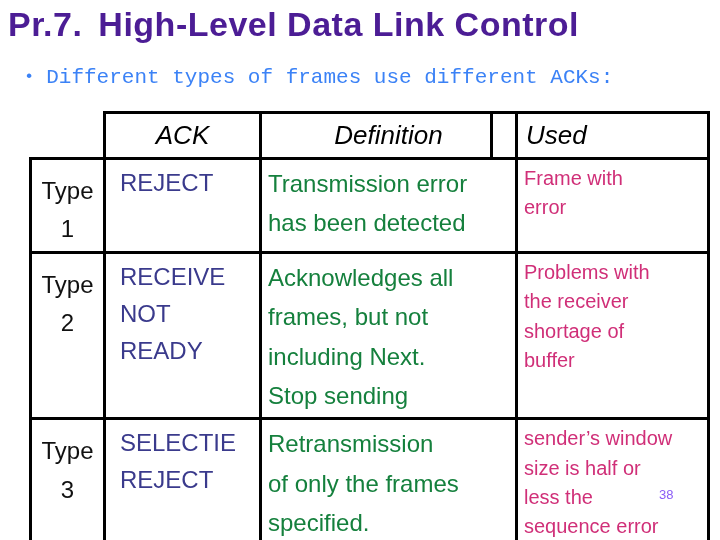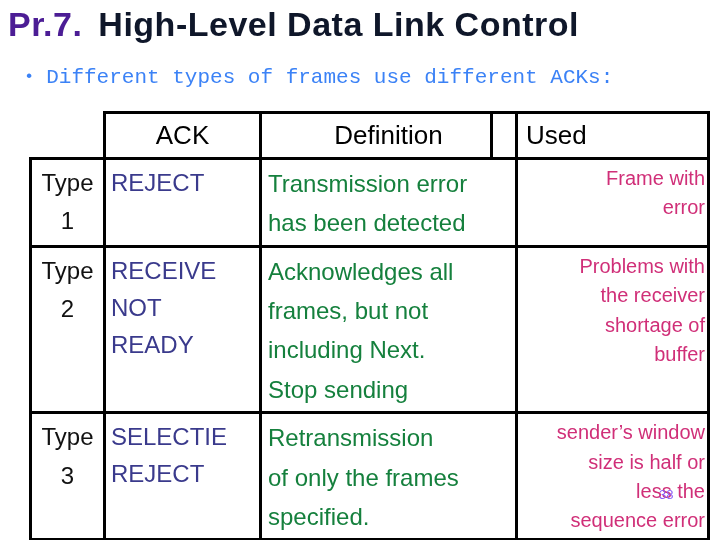--- a/index.html
+++ b/index.html
@@ -8,21 +8,21 @@
     background:#ffffff;
     font-family:"Liberation Sans", sans-serif;
   }
 
   
   .title {
     position:absolute; left:8px; top:5px;
     font-size:34px; font-weight:bold; white-space:nowrap; letter-spacing:0.5px;
   }
   .title .prefix { color:#4c1d95; margin-right:16px; }
-  .title .main   { color:#0f172a; }
+  .title .main   { color:#4c1d95; }
 
   
   .bullet-line {
     position:absolute; left:24px; top:66px;
     font-size:21px; color:#3b82f6; white-space:nowrap;font-family:Liberation Mono, monospace;
   }
   .bullet-line .marker { font-size:17px; margin-right:12px; vertical-align:2px; }
 
   
   table.acktable {
@@ -30,26 +30,26 @@
     border-collapse:collapse; table-layout:fixed;
   }
   .acktable td {
     border:3px solid #000;
     vertical-align:top;
     white-space:pre-line;
     padding:2px 4px;
     overflow:hidden;
   }
   td.ghost { border-top-style:hidden; border-left-style:hidden; }
-  tr.hdr td { font-size:26px; color:#000; vertical-align:middle; padding:4px 8px; }
+  tr.hdr td { font-size:26px; color:#000; vertical-align:middle; padding:4px 8px;font-style:italic; }
   .center { text-align:center; }
-  td.type-cell { font-size:24px; color:#111; text-align:center; line-height:1.6; padding-top:4px; }
-  td.ack-cell  { font-size:24px; color:#3a3a8c; line-height:1.55; padding:4px 2px 2px 5px; }
+  td.type-cell { font-size:24px; color:#111; text-align:center; line-height:1.6; padding-top:12px; }
+  td.ack-cell  { font-size:24px; color:#3a3a8c; line-height:1.55; padding:4px 2px 2px 14px; }
   td.def-cell  { font-size:24px; color:#15803d; line-height:1.64; padding:4px 2px 2px 6px; }
-  td.used-cell { font-size:20px; color:#d02f78; line-height:1.47; padding:4px 2px 2px 6px;text-align:right; }
+  td.used-cell { font-size:20px; color:#d02f78; line-height:1.47; padding:4px 2px 2px 6px; }
 
   
   .vline {
     position:absolute; left:490px; top:112px; width:3px; height:48px;
     background:#000;
   }
 
   .pagenum {
     position:absolute; left:659px; top:487px;
     font-size:13px; color:#8b5cf6;

